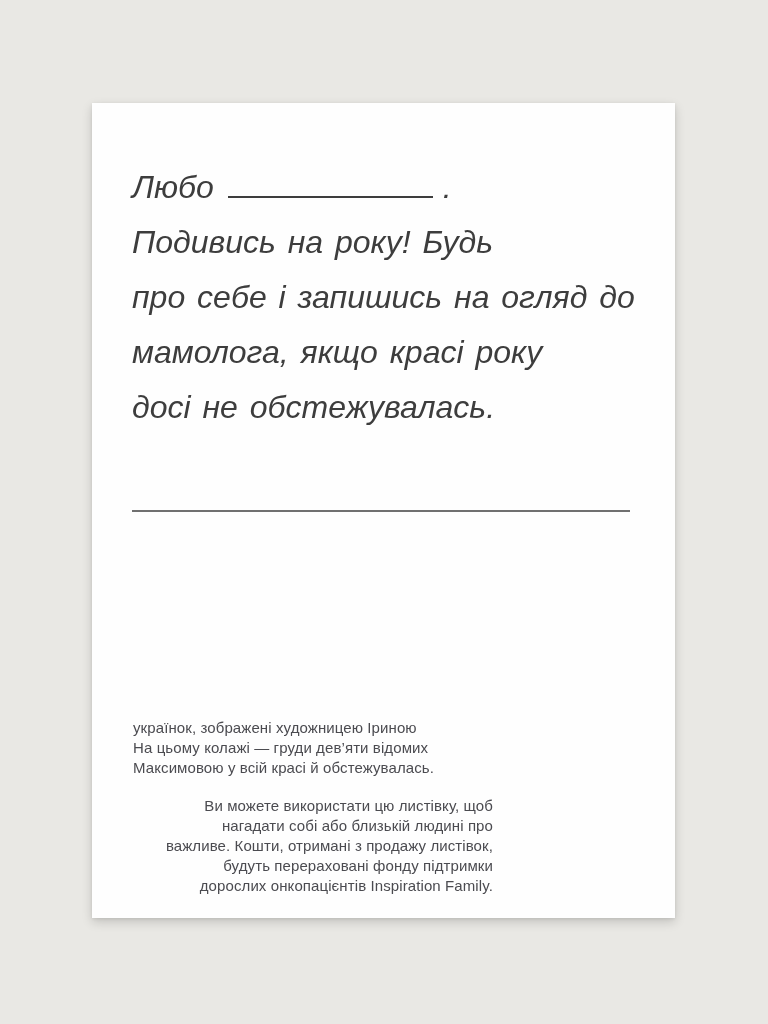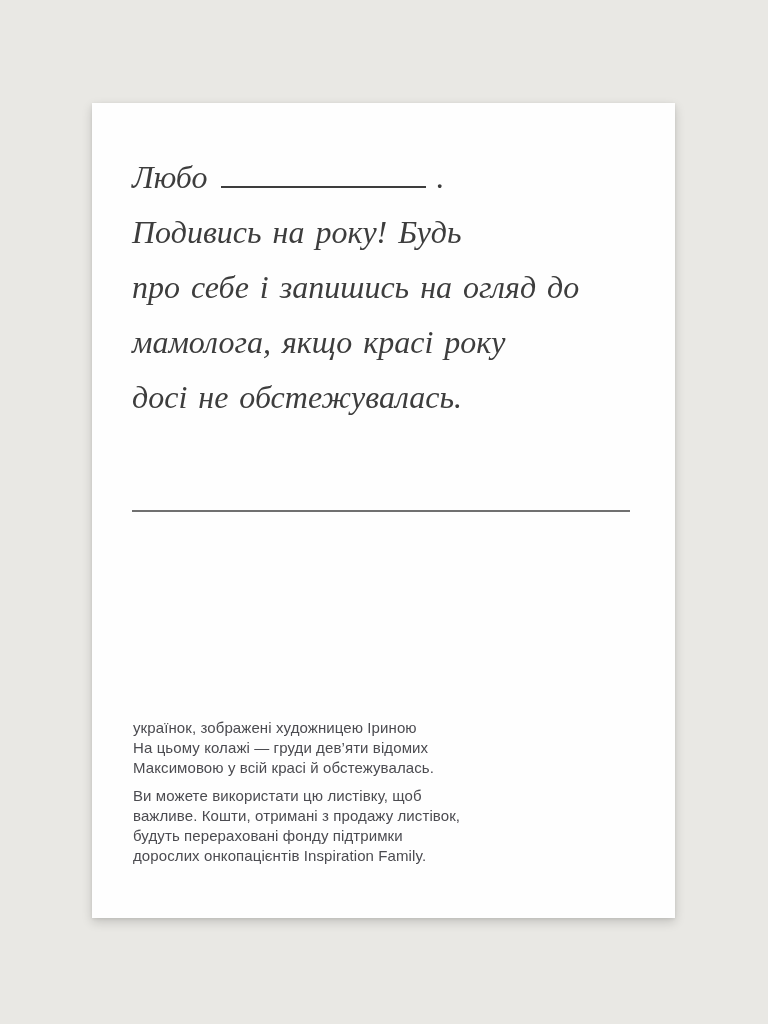--- a/index.html
+++ b/index.html
@@ -16,22 +16,22 @@
     top: 103px;
     width: 583px;
     height: 815px;
     background: #fefefe;
     box-shadow: 0 4px 10px rgba(0,0,0,0.16), 0 1px 3px rgba(0,0,0,0.08);
     overflow: hidden;
   }
   .handwriting {
     position: absolute;
     left: 40px;
-    top: 47px;
-    font-family: Liberation Serif, serif;
+    top: 57px;
+    font-family: Liberation Sans, sans-serif;
     font-style: italic;
     font-size: 32px;
     line-height: 55px;
     color: #3d3d3d;
     word-spacing: 3px;
     white-space: nowrap;
   }
   .hw-line { height: 55px; }
   .blank-line {
     display: inline-block;
@@ -52,21 +52,21 @@
   .footer {
     position: absolute;
     left: 41px;
     top: 615px;
     width: 360px;
     color: #4b4b50;
     font-size: 15px;
     line-height: 20px;
     letter-spacing: 0.1px;
   }
-  .footer .para + .para { margin-top: 8px; }
+  .footer .para + .para { margin-top: 18px; text-align: right; }
 </style>
 </head>
 <body>
 
 <div class="stage">
   <div class="card">
 
     <div class="handwriting">
       <div class="hw-line">
         <span>Любо</span><span class="blank-line"></span><span>.</span>
@@ -80,20 +80,21 @@
     <div class="rule"></div>
 
     <div class="footer">
       <div class="para">
         <div>українок, зображені художницею Іриною</div>
         <div>На цьому колажі — груди дев’яти відомих</div>
         <div>Максимовою у всій красі й обстежувалась.</div>
       </div>
       <div class="para">
         <div>Ви можете використати цю листівку, щоб</div>
+        <div>нагадати собі або близькій людині про</div>
         <div>важливе. Кошти, отримані з продажу листівок,</div>
         <div>будуть перераховані фонду підтримки</div>
         <div>дорослих онкопацієнтів Inspiration Family.</div>
       </div>
     </div>
 
   </div>
 </div>
 
 </body></html>

